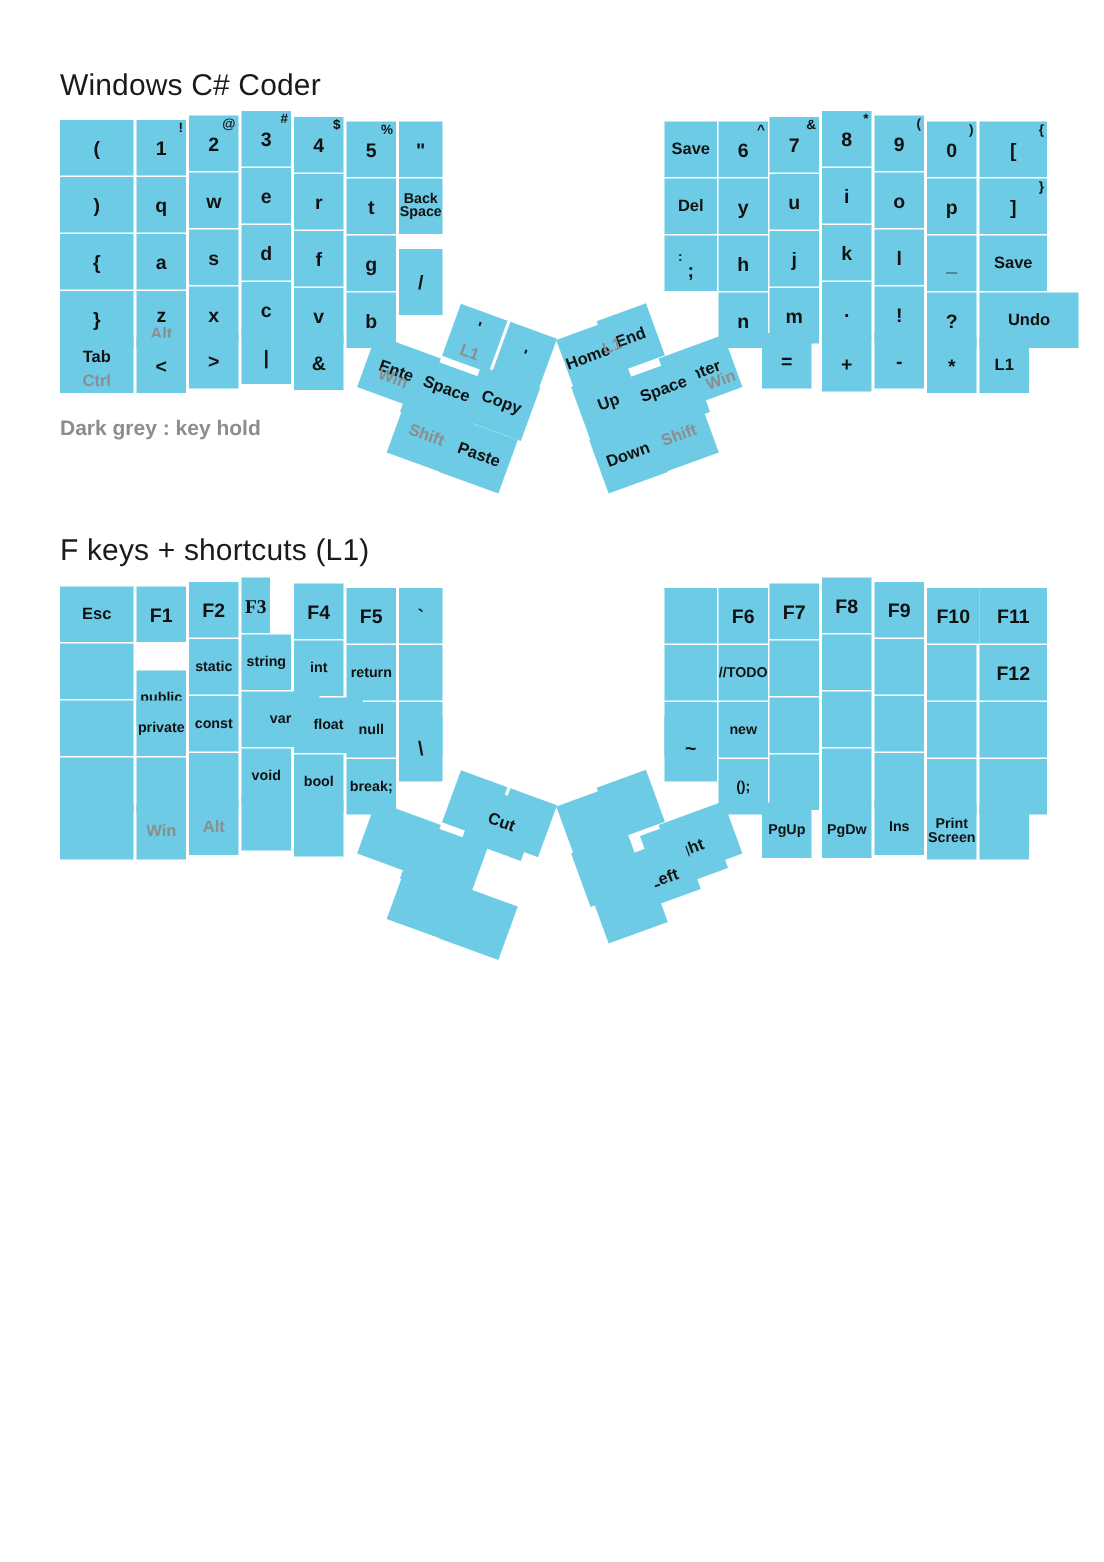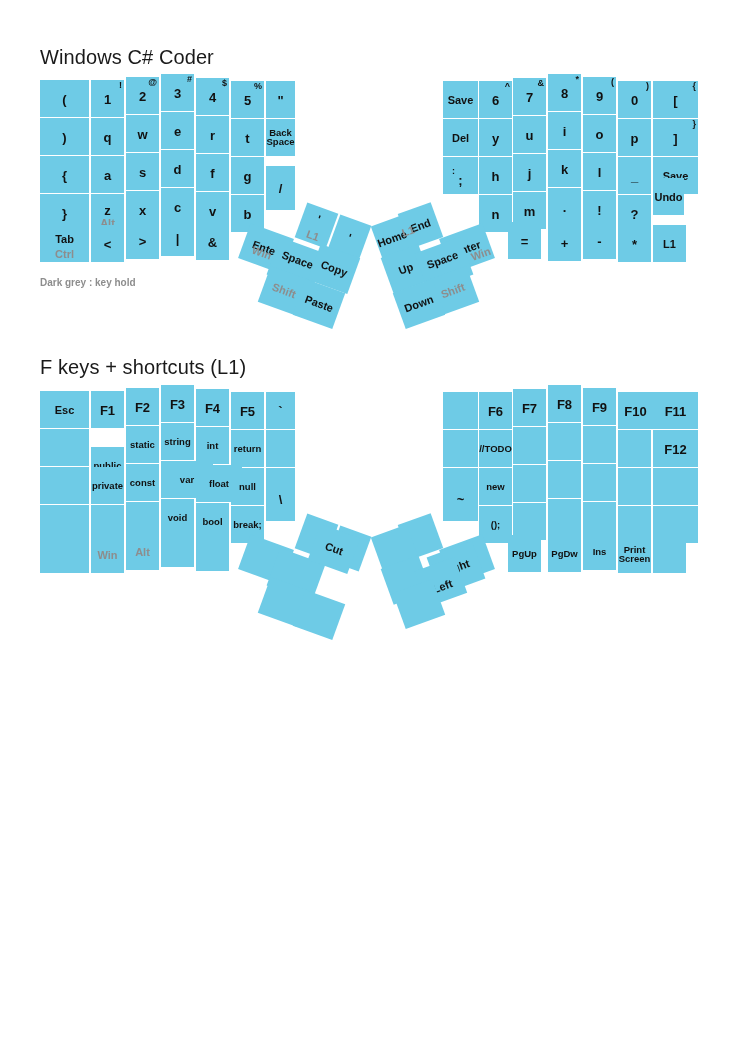--- a/index.html
+++ b/index.html
@@ -18,21 +18,21 @@
   .layer-title {
     position: absolute;
     font-size: 20px;
     font-weight: normal;
     color: #1a1a1a;
     letter-spacing: 0.1px;
     white-space: nowrap;
   }
   .note {
     position: absolute;
-    font-size: 10px;
+    font-size: 14px;
     font-weight: bold;
     color: #8d8d8d;
     white-space: nowrap;
   }
   .key {
     position: absolute;
     background: #6ecbe6;
     box-sizing: border-box;
   }
   .key .lbl {
@@ -320,21 +320,21 @@
 </div>
 <div class="key" style="left:548px; top:188px; width:33px; height:37px;">
   <span class="lbl main">.</span>
 </div>
 <div class="key" style="left:583px; top:191px; width:33px; height:37px;">
   <span class="lbl main">!</span>
 </div>
 <div class="key" style="left:618px; top:195px; width:33px; height:37px;">
   <span class="lbl main">?</span>
 </div>
-<div class="key" style="left:653px; top:178px; width:31px; height:37px;">
+<div class="key" style="left:653px; top:195px; width:66px; height:37px;">
   <span class="lbl main small">Undo</span>
 </div>
 
 <div class="key" style="left:508px; top:222px; width:33px; height:37px;">
   <span class="lbl main">=</span>
 </div>
 <div class="key" style="left:548px; top:224px; width:33px; height:37px;">
   <span class="lbl main">+</span>
 </div>
 <div class="key" style="left:583px; top:222px; width:33px; height:37px;">
@@ -377,21 +377,21 @@
 
 <div class="key" style="left:40px; top:391px; width:49px; height:37px;">
   <span class="lbl main small">Esc</span>
 </div>
 <div class="key" style="left:91px; top:391px; width:33px; height:37px;">
   <span class="lbl main">F1</span>
 </div>
 <div class="key" style="left:126px; top:388px; width:33px; height:37px;">
   <span class="lbl main">F2</span>
 </div>
-<div class="key" style="left:161px; top:385px; width:33px; height:37px;">
+<div class="key" style="left:161px; top:385px; width:19px; height:37px;font-family:Liberation Serif, serif;">
   <span class="lbl main">F3</span>
 </div>
 <div class="key" style="left:196px; top:389px; width:33px; height:37px;text-align:center;">
   <span class="lbl main">F4</span>
 </div>
 <div class="key" style="left:231px; top:392px; width:33px; height:37px;">
   <span class="lbl main">F5</span>
 </div>
 <div class="key" style="left:266px; top:392px; width:29px; height:37px;">
   <span class="lbl main">`</span>

